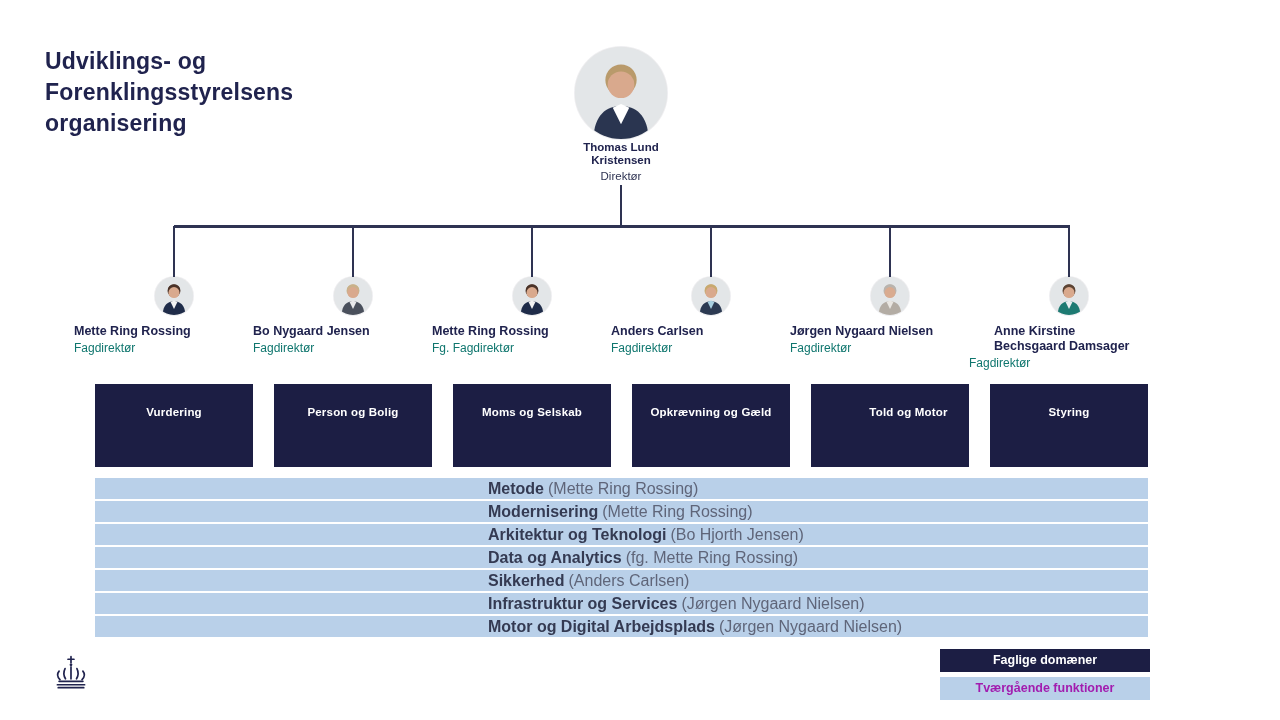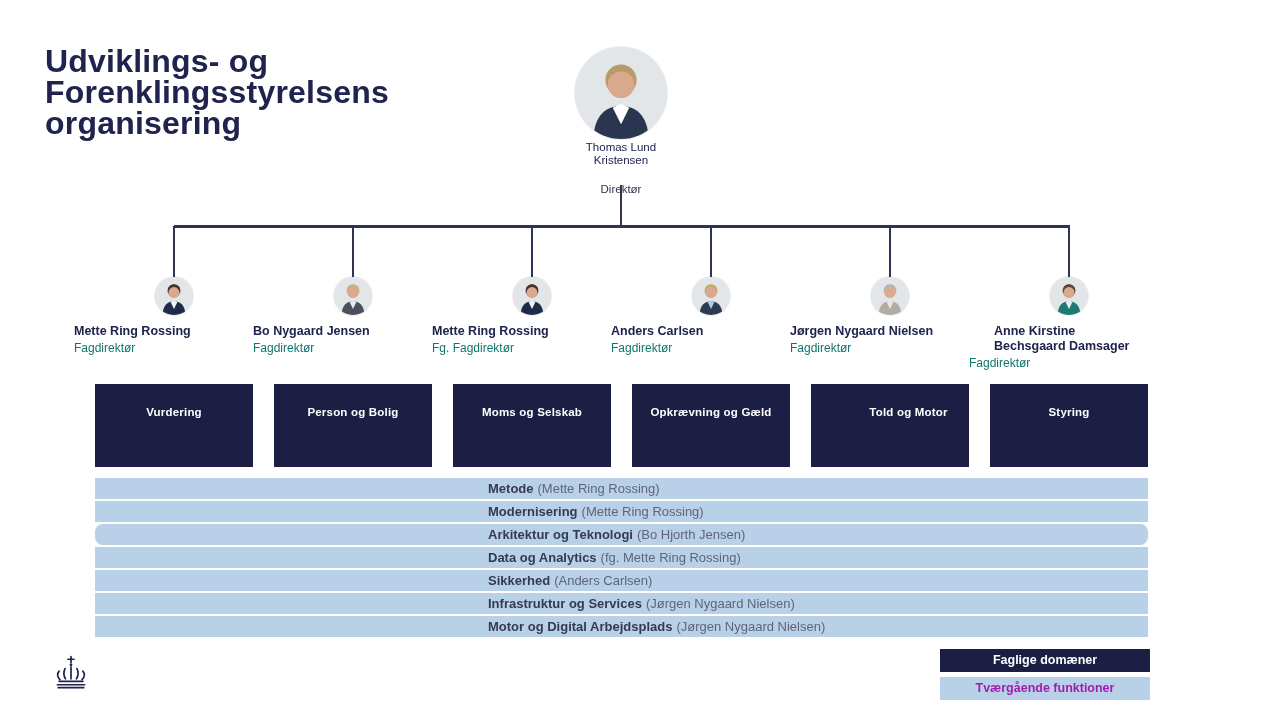--- a/index.html
+++ b/index.html
@@ -3,51 +3,51 @@
 <meta charset="utf-8">
 <style>
   html,body{margin:0;padding:0;background:#ffffff;}
   .canvas{
     position:relative;width:1280px;height:720px;background:#ffffff;overflow:hidden;
     font-family:"Liberation Sans","DejaVu Sans",sans-serif;color:#20234e;
   }
   
   .page-title{
     position:absolute;left:45px;top:46px;width:360px;
-    font-size:32px;line-height:31px;font-weight:bold;color:#20234e;letter-spacing:.2px;
+    font-size:23px;line-height:31px;font-weight:bold;color:#20234e;letter-spacing:.2px;
   }
   
   .avatar{border-radius:50%;overflow:hidden;background:#e6e4df;box-shadow:0 0 0 1px rgba(32,35,78,.08);}
   .avatar svg{display:block;width:100%;height:100%;}
   
   .director-photo{position:absolute;left:575px;top:47px;width:92px;height:92px;}
   .director-text{position:absolute;left:521px;top:141px;width:200px;text-align:center;}
-  .director-name{font-size:11.5px;font-weight:normal;line-height:12.5px;color:#20234e;}
-  .director-title{font-size:11.5px;line-height:14px;color:#2e3352;margin-top:16px;}
+  .director-name{font-size:11.5px;font-weight:bold;line-height:12.5px;color:#20234e;}
+  .director-title{font-size:11.5px;line-height:14px;color:#2e3352;margin-top:3px;}
   
   .line{position:absolute;background:#2e3352;}
   .v-dir{left:620px;top:185px;width:2px;height:41px;}
   .h-main{left:174px;top:225px;width:896px;height:3px;}
   .stub{top:226px;width:2px;height:51px;}
   
   .unit{position:absolute;top:277px;width:200px;text-align:left;}
   .unit .avatar{width:38px;height:38px;margin:0 auto;}
   .unit-name{font-size:12.5px;font-weight:bold;line-height:15px;color:#20234e;margin:9px auto 0;}
   .unit-title{font-size:12px;line-height:14px;color:#0f766e;margin-top:2px;}
   .unit.narrow .unit-name{max-width:150px;}
   
   .dbox{
     position:absolute;top:384px;width:158px;height:83px;background:#1c1e44;
     color:#ffffff;text-align:center;font-size:11.5px;font-weight:bold;letter-spacing:.2px;
     padding-top:22px;box-sizing:border-box;
   }
   
   .bar{
     position:absolute;left:95px;width:1053px;height:21px;background:#b9d0e9;
-    font-size:13px;line-height:21px;white-space:nowrap;padding-left:393px;box-sizing:border-box;
+    font-size:16px;line-height:21px;white-space:nowrap;padding-left:393px;box-sizing:border-box;
   }
   .bar b{font-weight:bold;color:#343a52;}
   .bar span.owner{color:#5f6579;margin-left:4px;}
   
   .legend-dark{
     position:absolute;left:940px;top:649px;width:210px;height:23px;background:#1c1e44;
     color:#ffffff;font-size:12.5px;font-weight:bold;text-align:center;line-height:23px;
   }
   .legend-light{
     position:absolute;left:940px;top:677px;width:210px;height:23px;background:#b9d0e9;
@@ -184,21 +184,21 @@
   <div class="dbox" style="left:453px;">Moms og Selskab</div>
   <div class="dbox" style="left:811px;padding-left:37px;">Told og Motor</div>
   <div class="dbox" style="left:990px;">Styring</div>
 
   <div class="bar" style="top:478px;">
     <b>Metode</b><span class="owner">(Mette Ring Rossing)</span>
   </div>
   <div class="bar" style="top:501px;">
     <b>Modernisering</b><span class="owner">(Mette Ring Rossing)</span>
   </div>
-  <div class="bar" style="top:524px;border-radius:8px;">
+  <div class="bar" style="top:524px;">
     <b>Arkitektur og Teknologi</b><span class="owner">(Bo Hjorth Jensen)</span>
   </div>
   <div class="bar" style="top:547px;">
     <b>Data og Analytics</b><span class="owner">(fg. Mette Ring Rossing)</span>
   </div>
   <div class="bar" style="top:570px;">
     <b>Sikkerhed</b><span class="owner">(Anders Carlsen)</span>
   </div>
   <div class="bar" style="top:593px;">
     <b>Infrastruktur og Services</b><span class="owner">(Jørgen Nygaard Nielsen)</span>

